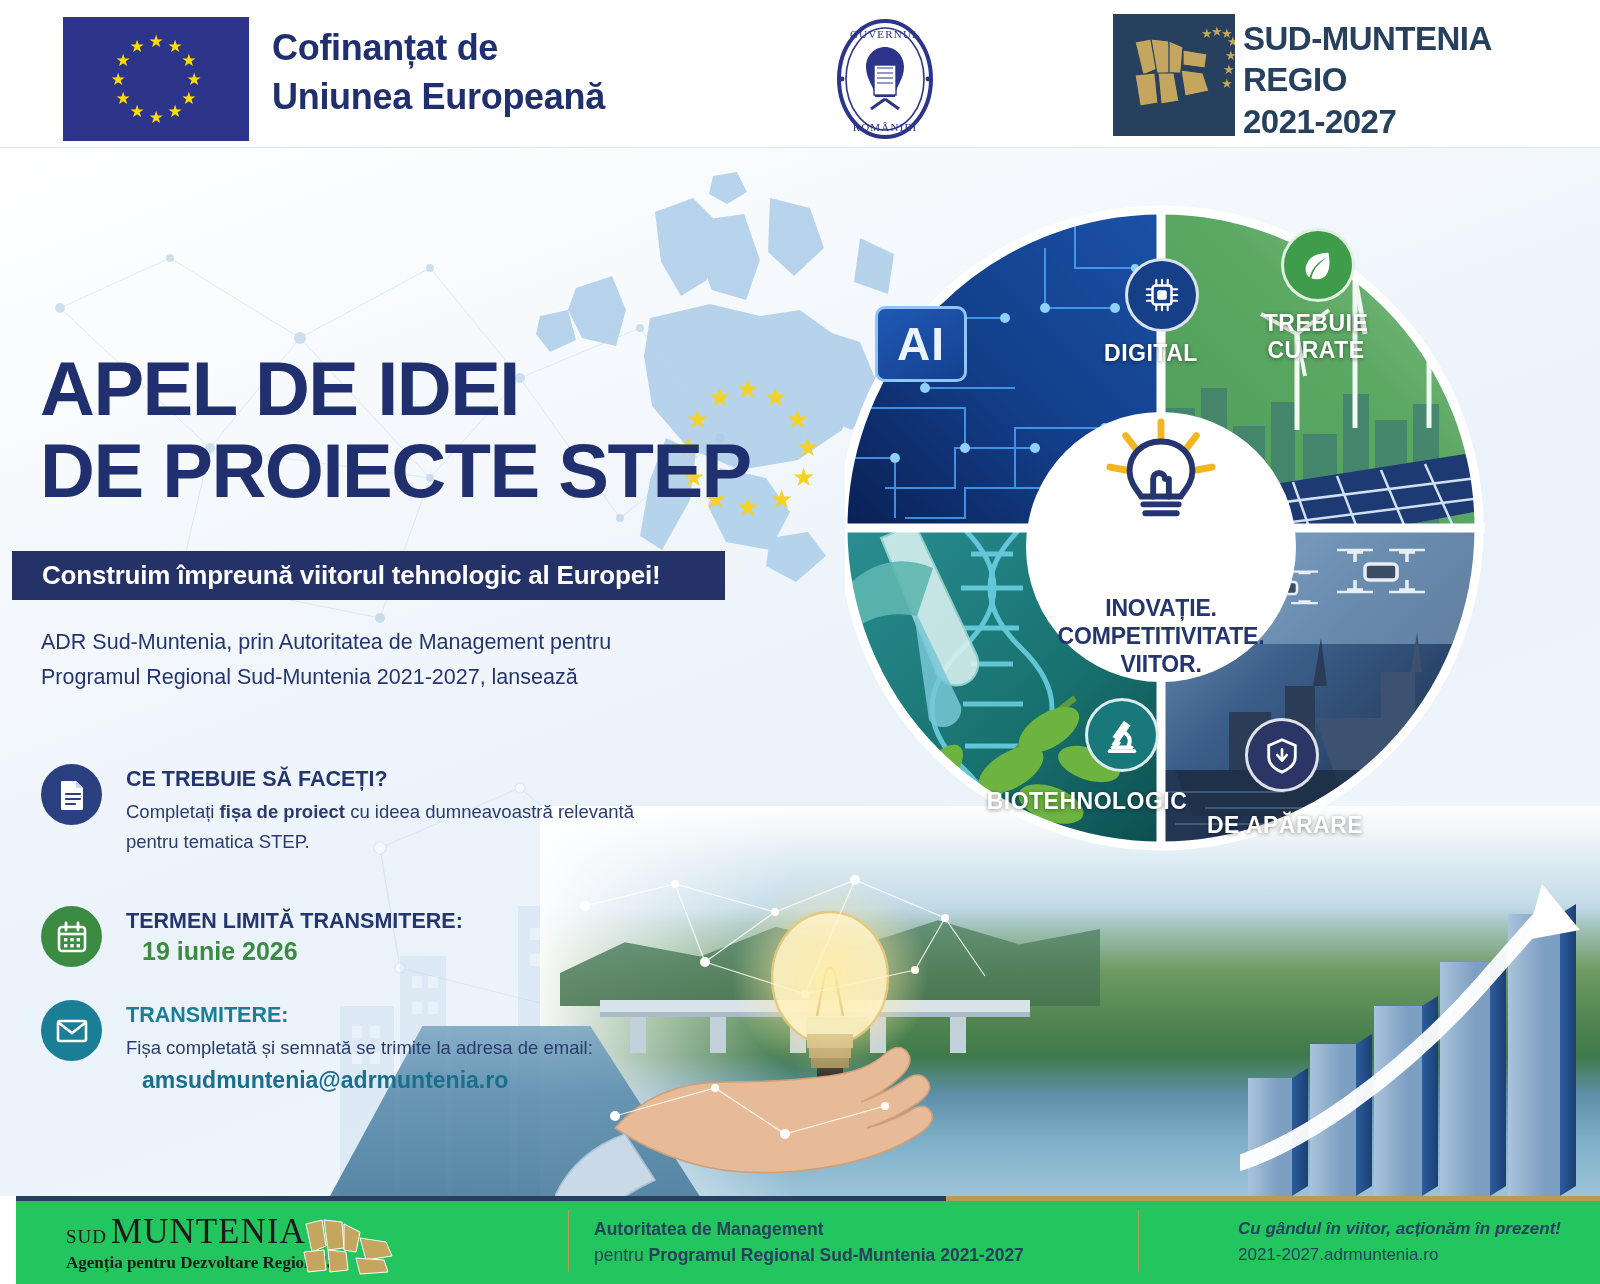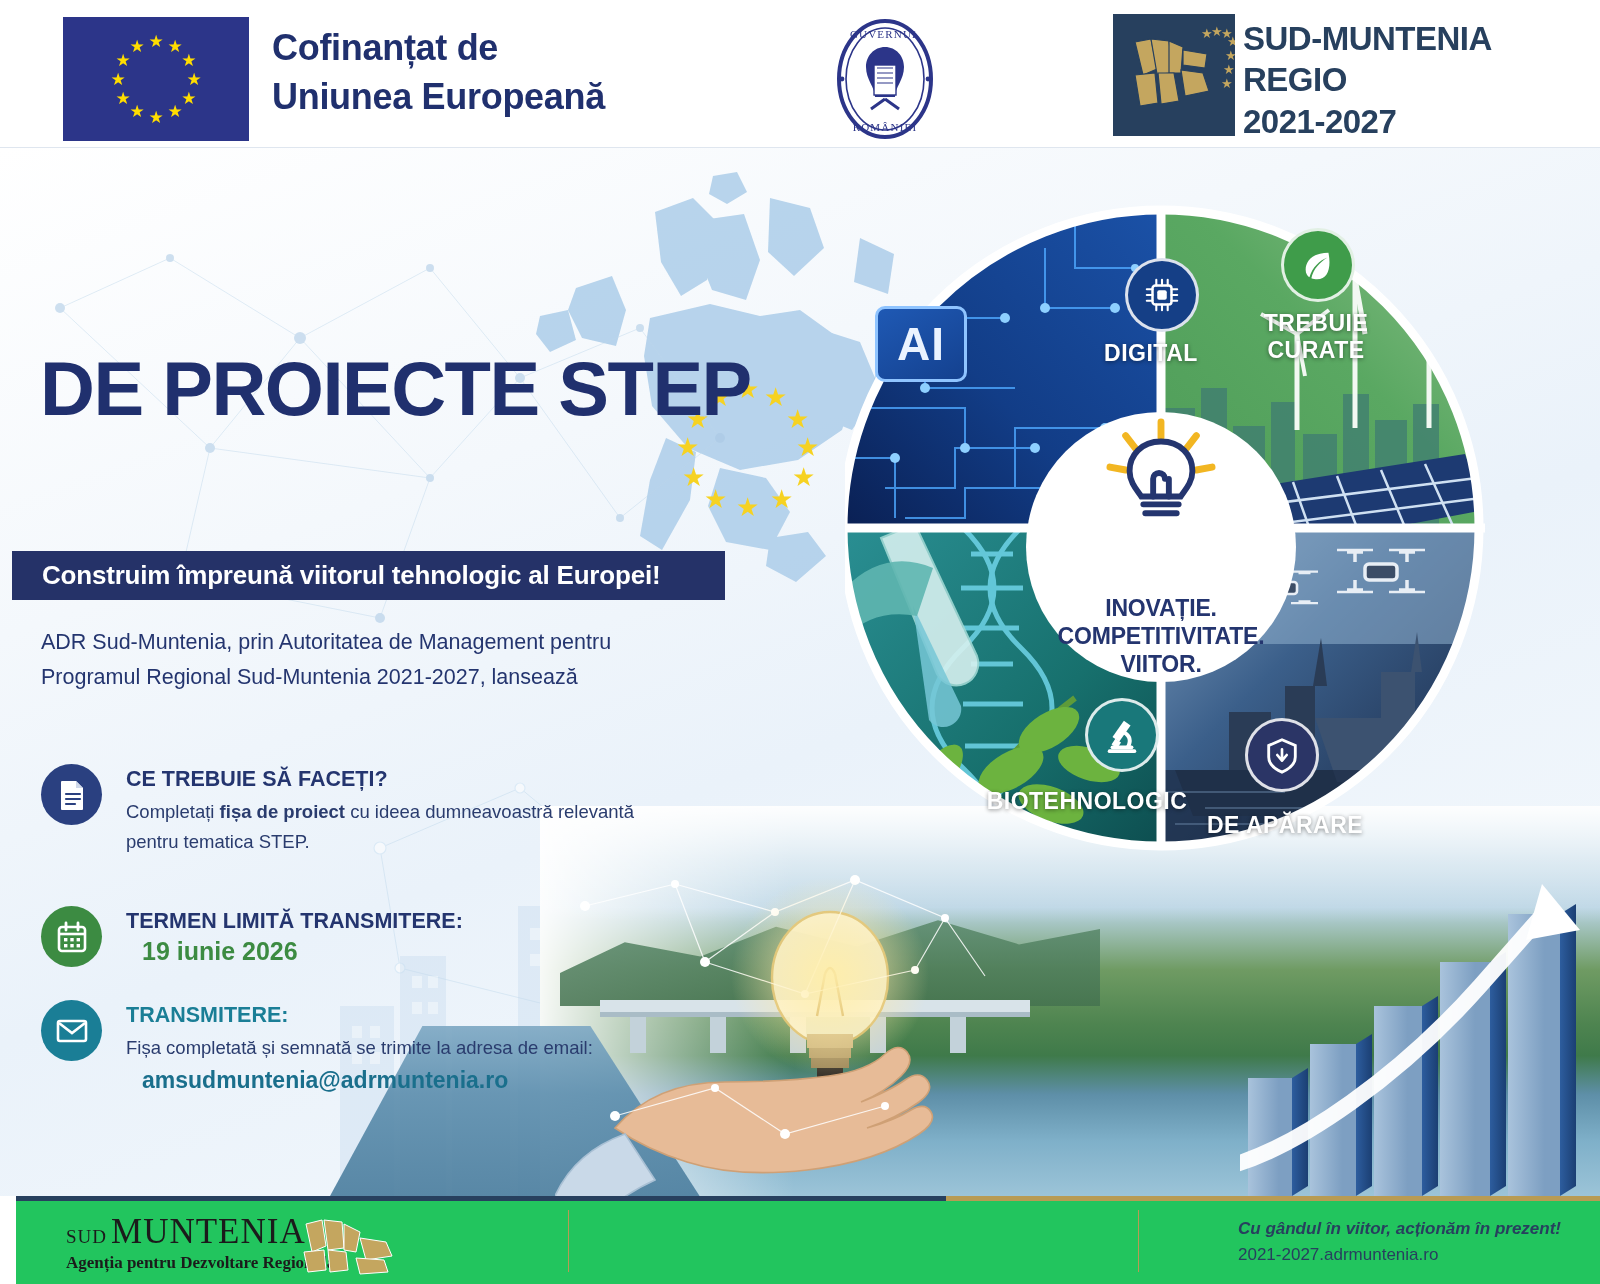--- a/index.html
+++ b/index.html
@@ -448,20 +448,21 @@
         <polygon points="250,96 266,86 266,320 250,330" fill="url(#bar2)"></polygon>
         <rect x="268" y="48" width="52" height="282" fill="url(#bar1)"></rect>
         <polygon points="320,48 336,38 336,320 320,330" fill="url(#bar2)"></polygon>
       </g>
       <path d="M-10 300 C 60 280, 160 210, 240 120 L 300 52" stroke="#ffffff" stroke-width="16" fill="none" opacity=".95"></path>
       <polygon points="302,18 340,64 286,74" fill="#ffffff"></polygon>
     </svg>
   </div>
 
   <div class="title">
+    <div>APEL DE IDEI</div>
     <div>DE PROIECTE STEP</div>
   </div>
 
   <div class="tagline-bar">
     <span>Construim împreună viitorul tehnologic al Europei!</span>
   </div>
 
   <div class="intro">
     <div>ADR Sud-Muntenia, prin Autoritatea de Management pentru</div>
     <div>Programul Regional Sud-Muntenia 2021-2027, lansează</div>
@@ -790,18 +791,24 @@
         <path d="M26 6 l18 2 l2 26 l-16 2 z"></path>
         <path d="M46 10 l16 8 l-4 20 l-12 -2 z"></path>
         <path d="M6 38 l20 -2 l2 20 l-18 2 z"></path>
         <path d="M30 36 l18 2 l2 18 l-18 2 z"></path>
         <path d="M62 24 l26 4 l6 14 l-26 4 z"></path>
         <path d="M58 44 l28 2 l4 12 l-28 2 z"></path>
       </g>
     </svg>
   </div>
 
+  <div class="foot-center">
+    <div style="font-weight:bold">Autoritatea de Management</div>
+    <div>
+      <span>pentru </span><b>Programul Regional Sud-Muntenia 2021-2027</b>
+    </div>
+  </div>
 
   <div class="foot-right">
     <div style="font-weight:bold;font-style:italic">Cu gândul în viitor, acționăm în prezent!</div>
     <div>2021-2027.adrmuntenia.ro</div>
   </div>
 </div>
 
 </body></html>

